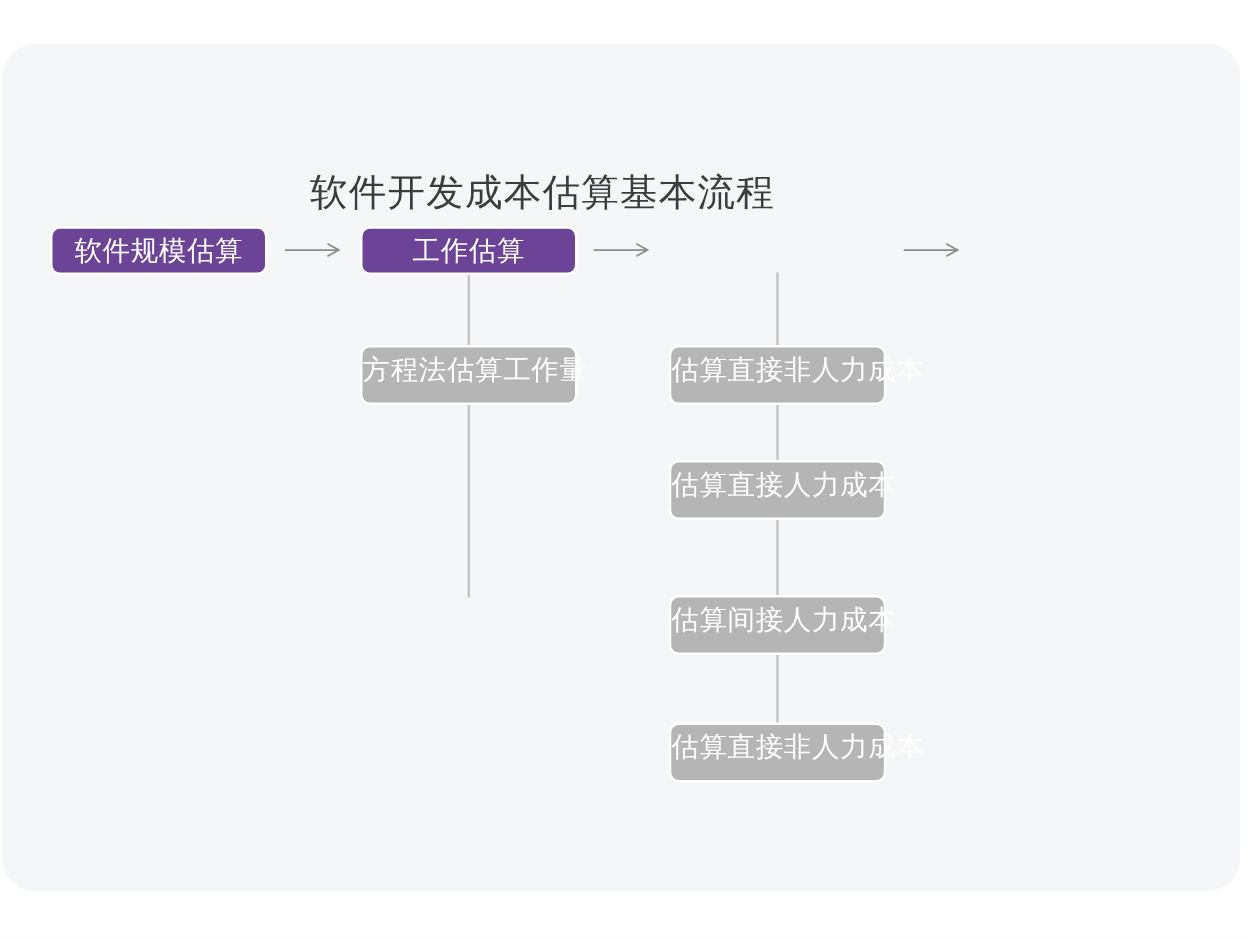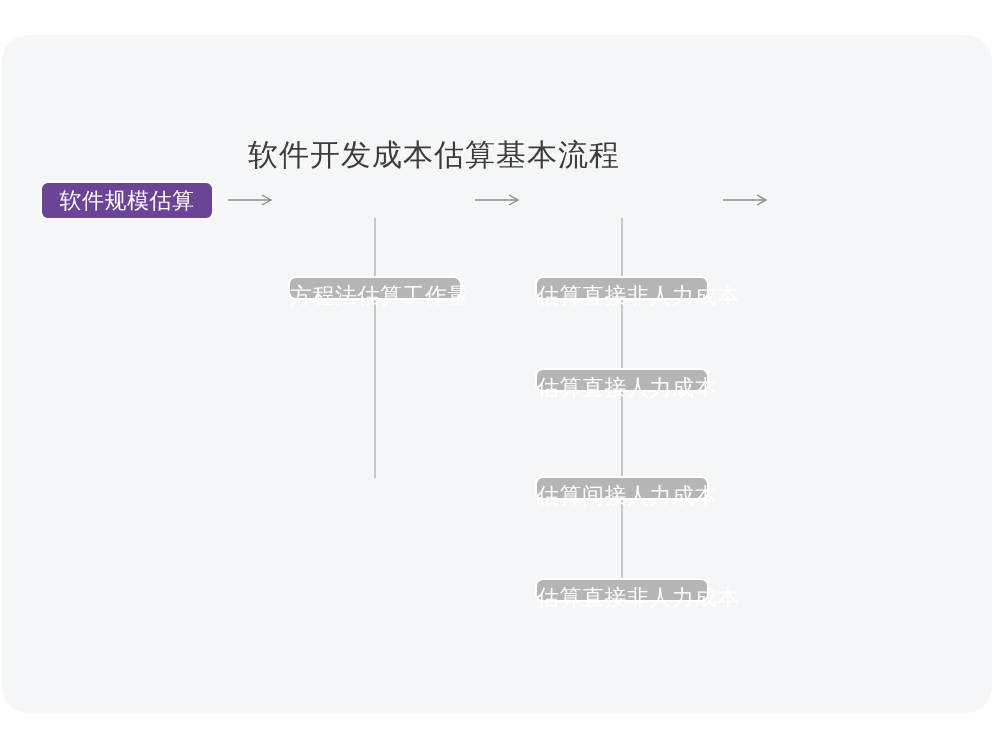--- a/index.html
+++ b/index.html
@@ -46,21 +46,21 @@
     z-index: 2;
     white-space: nowrap;
   }
   .stage {
     top: 183px;
     height: 35px;
     line-height: 35px;
     background: var(--stage_fill, #6b4397);
   }
   .substep {
-    height: 20px;
+    height: 44px;
     line-height: 36px;
     background: var(--substep_fill, #b5b5b5);
   }
   .connector {
     position: absolute;
     width: 2px;
     background: var(--connector, #c5c5c5);
     z-index: 1;
   }
   .arrow {
@@ -79,20 +79,21 @@
 
 <div class="canvas">
   <div class="panel"></div>
 
   <div class="diagram-title">软件开发成本估算基本流程</div>
 
   <div class="connector" style="left:374px; top:218px; height:260px"></div>
   <div class="connector" style="left:621px; top:218px; height:362px"></div>
 
   <div class="stage" style="left:42px">软件规模估算</div>
+  <div class="stage" style="left:290px">工作估算</div>
 
   <svg class="arrow" style="left:227px" width="50" height="12" viewBox="0 0 50 12">
     <line x1="1" y1="6" x2="43" y2="6"></line>
     <path d="M35 1 L44 6 L35 11"></path>
   </svg>
   <svg class="arrow" style="left:474px" width="50" height="12" viewBox="0 0 50 12">
     <line x1="1" y1="6" x2="43" y2="6"></line>
     <path d="M35 1 L44 6 L35 11"></path>
   </svg>
   <svg class="arrow" style="left:722px" width="50" height="12" viewBox="0 0 50 12">

